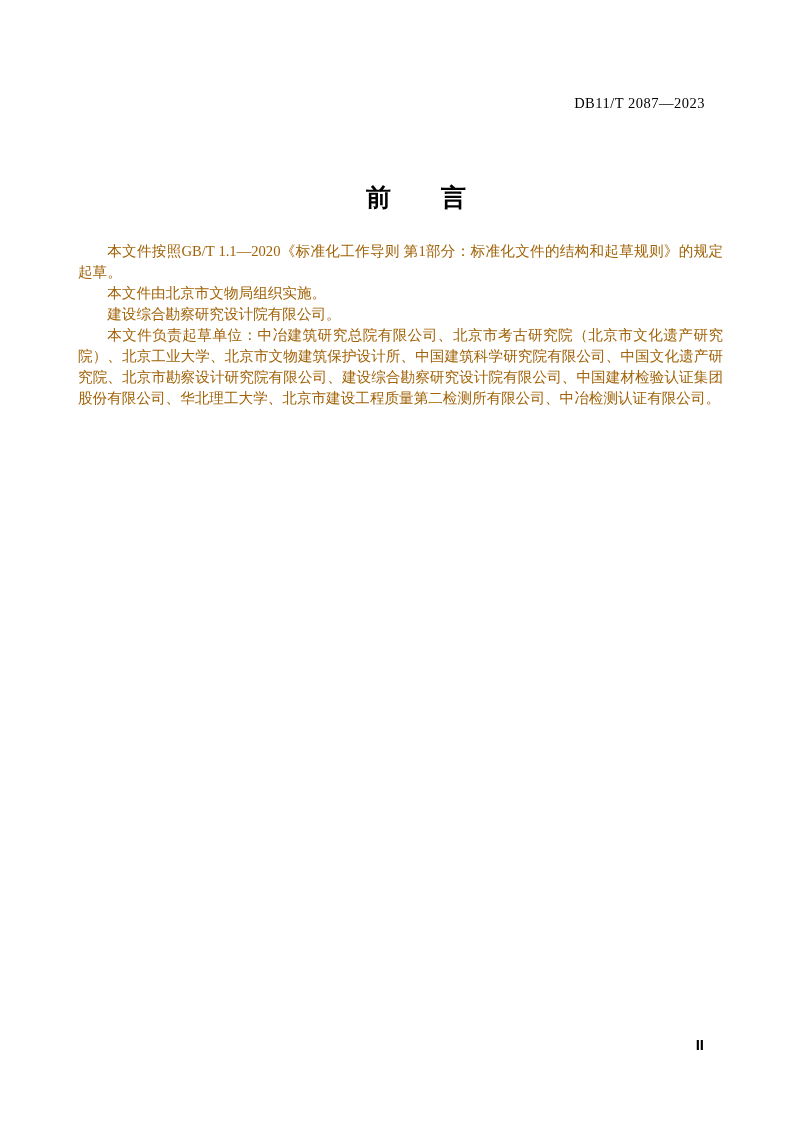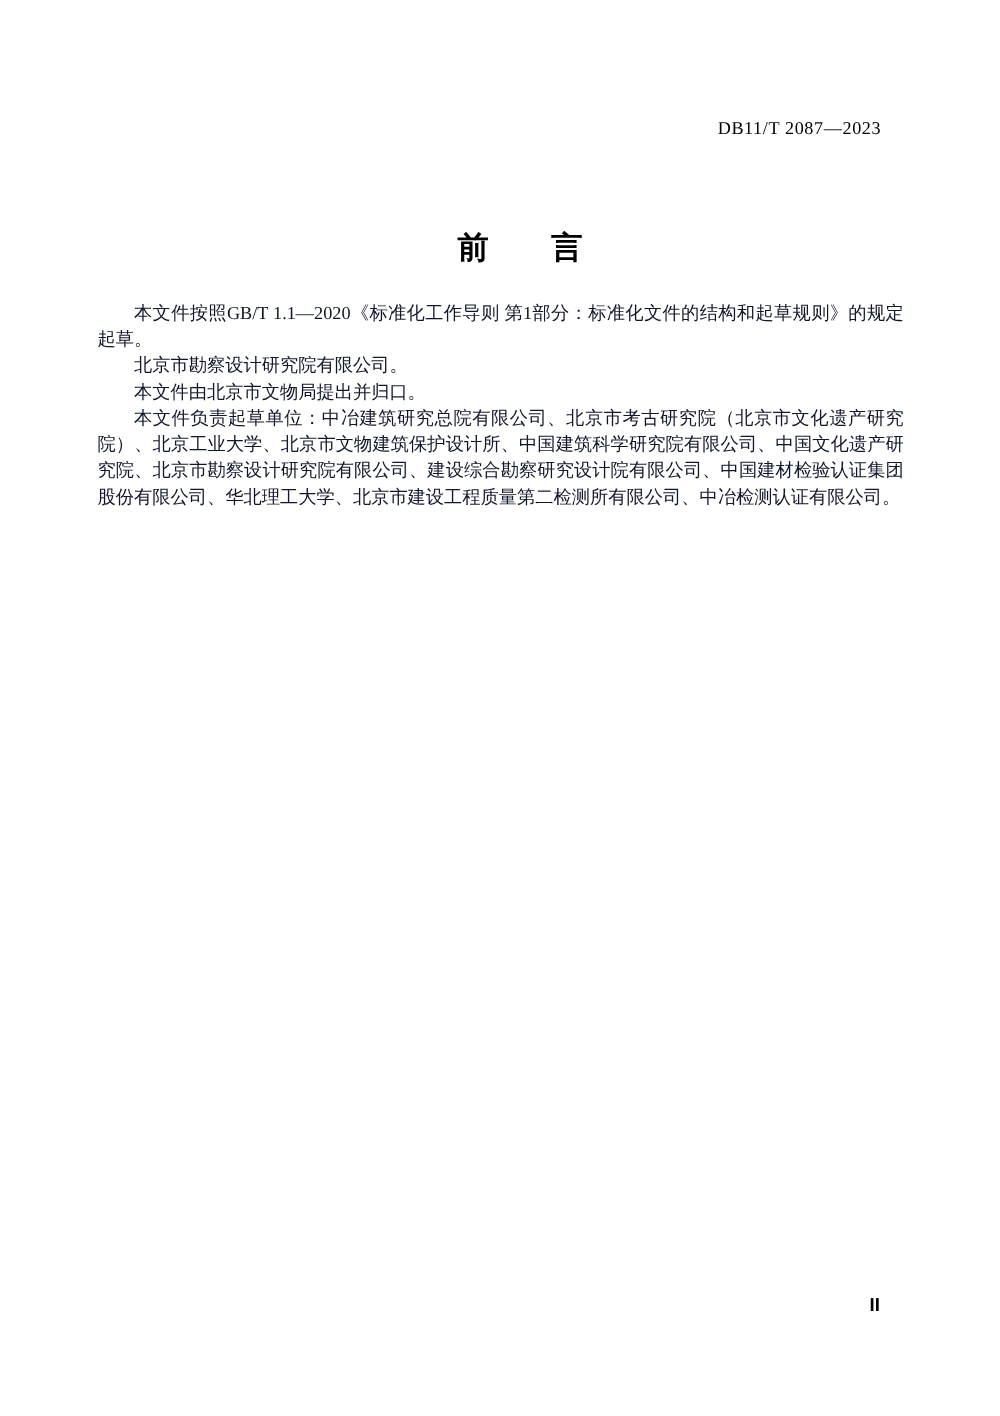--- a/index.html
+++ b/index.html
@@ -45,21 +45,21 @@
     width: 645px;
   }
   .content p {
     margin: 0;
     padding: 0;
     font-size: 14.6px;
     line-height: 21px;
     text-align: justify;
     text-indent: 2em;
     font-family: "Liberation Serif", "DejaVu Serif", serif;
-    color: #0f172a;
+    color: #a16207;
     word-break: break-all;
   }
   .page-number {
     position: absolute;
     top: 1036px;
     right: 96px;
     font-size: 15px;
     font-weight: bold;
     font-family: "Liberation Sans", "DejaVu Sans", sans-serif;
     color: #000000;
@@ -69,20 +69,20 @@
 <body>
 
 <div class="page">
 
   <div class="doc-code">DB11/T 2087—2023</div>
 
   <h1 class="section-title">前　　言</h1>
 
   <div class="content">
     <p>本文件按照GB/T 1.1—2020《标准化工作导则 第1部分：标准化文件的结构和起草规则》的规定起草。</p>
-    <p>北京市勘察设计研究院有限公司。</p>
-    <p>本文件由北京市文物局提出并归口。</p>
+    <p>本文件由北京市文物局组织实施。</p>
+    <p>建设综合勘察研究设计院有限公司。</p>
     <p>本文件负责起草单位：中冶建筑研究总院有限公司、北京市考古研究院（北京市文化遗产研究院）、北京工业大学、北京市文物建筑保护设计所、中国建筑科学研究院有限公司、中国文化遗产研究院、北京市勘察设计研究院有限公司、建设综合勘察研究设计院有限公司、中国建材检验认证集团股份有限公司、华北理工大学、北京市建设工程质量第二检测所有限公司、中冶检测认证有限公司。</p>
   </div>
 
   <div class="page-number">II</div>
 
 </div>
 
 </body></html>

